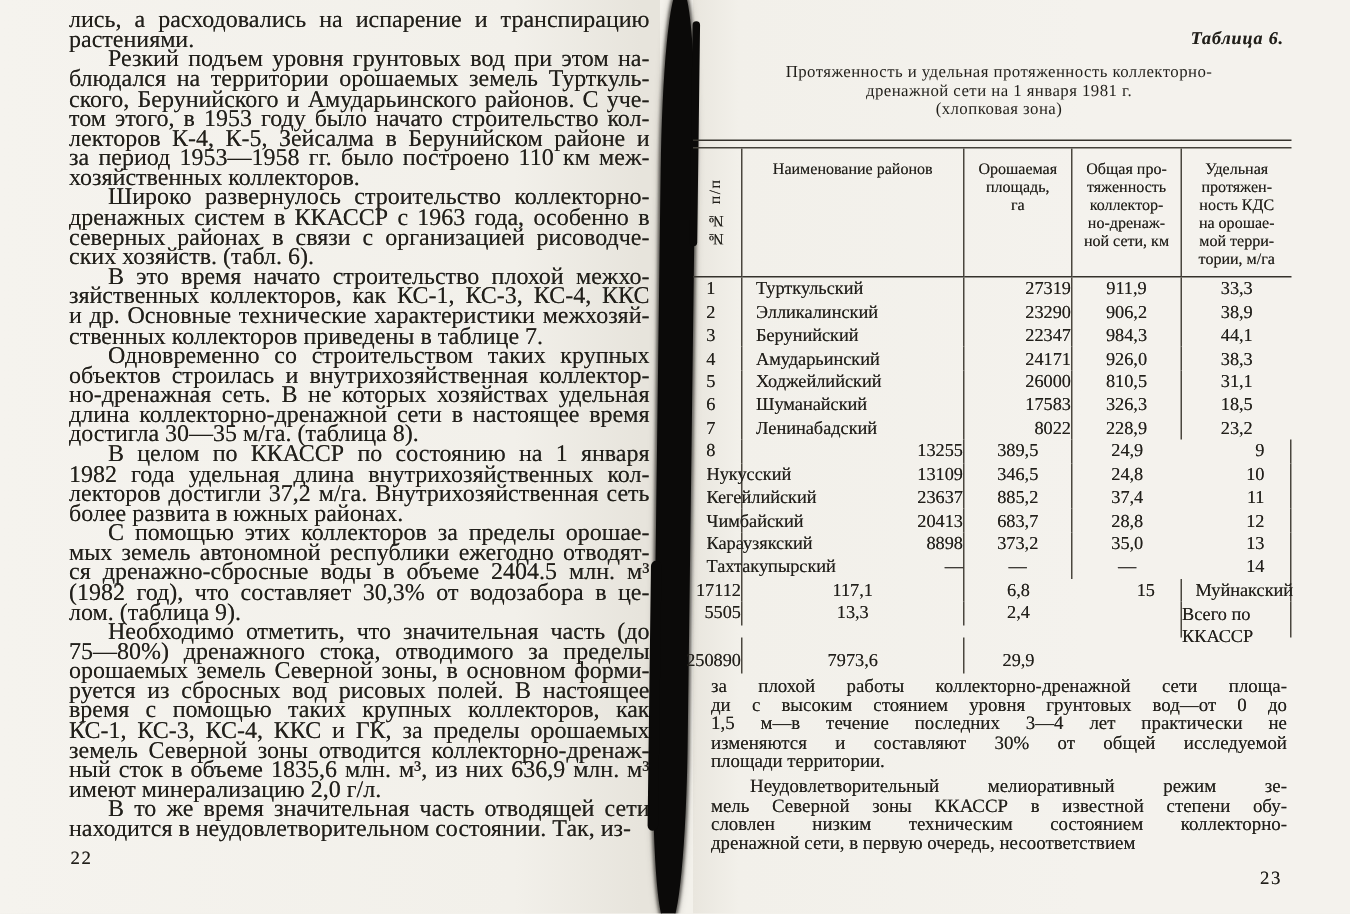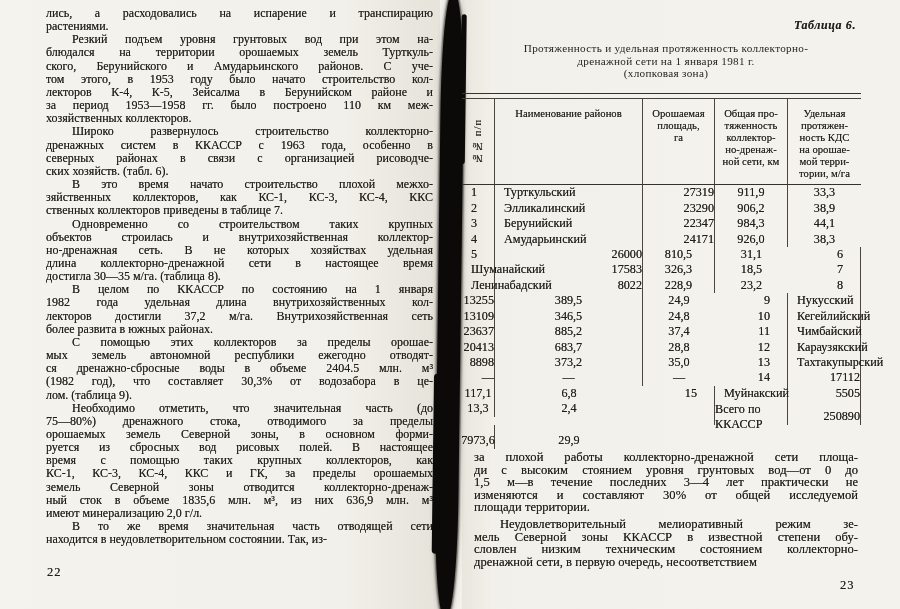--- a/index.html
+++ b/index.html
@@ -17,21 +17,21 @@
   .gutter{
     position:absolute;left:442px;top:-6px;width:23px;height:622px;
     background:#0b0a09;transform:rotate(0.75deg);transform-origin:50% 0;
     border-radius:10px/120px;
     box-shadow:1.5px 0 2px rgba(20,18,15,.55), -1.5px 0 2px rgba(20,18,15,.55), 0 0 6px rgba(40,35,30,.35);
   }
   .gutter:before{content:"";position:absolute;left:-3px;top:380px;width:7px;height:180px;background:#0b0a09;border-radius:4px;}
   .gutter:after{content:"";position:absolute;right:-2px;top:20px;width:5px;height:150px;background:#0b0a09;border-radius:4px;}
 
   
-  .textblock{position:absolute;font-size:12px;line-height:13.15px;text-shadow:0 0 .35px rgba(33,31,26,.7);}
+  .textblock{position:absolute;font-size:16px;line-height:13.15px;text-shadow:0 0 .35px rgba(33,31,26,.7);}
   .lefttext{left:46px;top:7px;width:387px;}
   .righttext{left:474px;top:451px;width:384px;font-size:12.6px;line-height:12.6px;}
   .righttext .para + .para{margin-top:4px;}
   .line{text-align:justify;text-align-last:justify;white-space:normal;}
   .line.last{text-align-last:left;}
   .line.ind{text-indent:26px;}
   .pageno{position:absolute;font-size:12.5px;letter-spacing:1px;text-shadow:0 0 .35px rgba(33,31,26,.7);}
   .pageno-left{left:47px;top:565px;}
   .pageno-right{left:840px;top:578px;}
 
@@ -83,20 +83,21 @@
       </div>
       <div class="para">
         <div class="line ind">Широко развернулось строительство коллекторно-</div>
         <div class="line">дренажных систем в ККАССР с 1963 года, особенно в</div>
         <div class="line">северных районах в связи с организацией рисоводче-</div>
         <div class="line last">ских хозяйств. (табл. 6).</div>
       </div>
       <div class="para">
         <div class="line ind">В это время начато строительство плохой межхо-</div>
         <div class="line">зяйственных коллекторов, как КС-1, КС-3, КС-4, ККС</div>
+        <div class="line">и др. Основные технические характеристики межхозяй-</div>
         <div class="line last">ственных коллекторов приведены в таблице 7.</div>
       </div>
       <div class="para">
         <div class="line ind">Одновременно со строительством таких крупных</div>
         <div class="line">объектов строилась и внутрихозяйственная коллектор-</div>
         <div class="line">но-дренажная сеть. В не которых хозяйствах удельная</div>
         <div class="line">длина коллекторно-дренажной сети в настоящее время</div>
         <div class="line last">достигла 30—35 м/га. (таблица 8).</div>
       </div>
       <div class="para">
@@ -180,20 +181,21 @@
         <div class="cell c-name rule">Берунийский</div>
         <div class="cell c-area rule">22347</div>
         <div class="cell c-len rule">984,3</div>
         <div class="cell c-spec">44,1</div>
         <div class="cell c-num rule">4</div>
         <div class="cell c-name rule">Амударьинский</div>
         <div class="cell c-area rule">24171</div>
         <div class="cell c-len rule">926,0</div>
         <div class="cell c-spec">38,3</div>
         <div class="cell c-num rule">5</div>
+        <div class="cell c-name rule">Ходжейлийский</div>
         <div class="cell c-area rule">26000</div>
         <div class="cell c-len rule">810,5</div>
         <div class="cell c-spec">31,1</div>
         <div class="cell c-num rule">6</div>
         <div class="cell c-name rule">Шуманайский</div>
         <div class="cell c-area rule">17583</div>
         <div class="cell c-len rule">326,3</div>
         <div class="cell c-spec">18,5</div>
         <div class="cell c-num rule">7</div>
         <div class="cell c-name rule">Ленинабадский</div>

